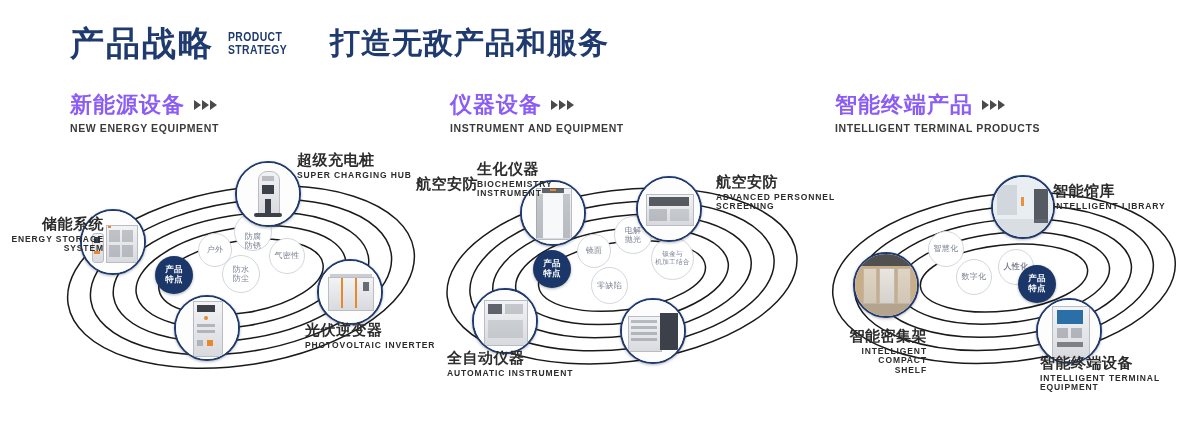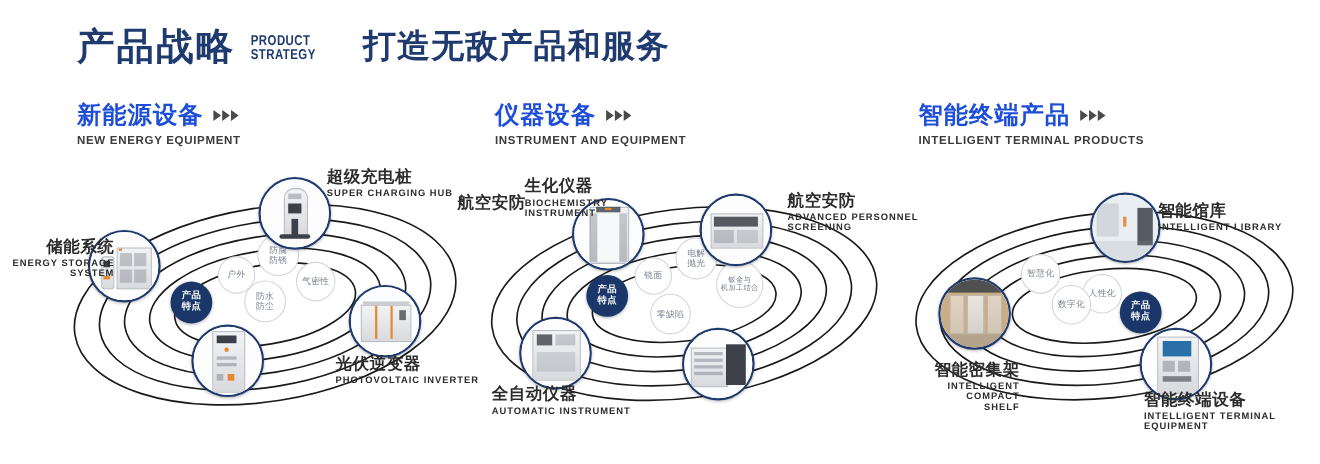--- a/index.html
+++ b/index.html
@@ -26,21 +26,21 @@
   }
   .hdr-sub{
     position:absolute;left:330px;top:28px;
     font-size:30px;font-weight:bold;color:#1e3a6e;letter-spacing:1px;
     font-family:"DejaVu Sans",sans-serif;line-height:1;
   }
 
   
   .sect{position:absolute;}
   .sect-row{display:flex;align-items:center;gap:9px;}
-  .sect-cn{font-size:22px;font-weight:bold;color:#1d4ed8;letter-spacing:1px;
+  .sect-cn{font-size:22px;font-weight:bold;color:#8b5cf6;letter-spacing:1px;
     font-family:Liberation Sans, sans-serif;line-height:1;}
   .chev{display:flex;gap:1px;align-items:center;}
   .chev i{
     display:block;width:0;height:0;
     border-top:5px solid transparent;border-bottom:5px solid transparent;
     border-left:7px solid #4a4a4a;
   }
   .sect-en{font-size:10.5px;font-weight:bold;color:#3b3b3b;letter-spacing:.6px;margin-top:6px;}
 
   
@@ -141,21 +141,21 @@
       </g>
     </svg>
 
     <div class="kw dark" style="left:110px;top:101px;width:38px;height:38px;">
       <span style="white-space:pre-line">产品
 特点</span>
     </div>
     <div class="kw" style="left:153px;top:78px;width:32px;height:32px;">
       <span style="white-space:pre-line">户外</span>
     </div>
-    <div class="kw" style="left:189px;top:58px;width:36px;height:36px;">
+    <div class="kw" style="left:189px;top:58px;width:36px;height:36px;align-items:flex-end;">
       <span style="white-space:pre-line">防腐
 防锈</span>
     </div>
     <div class="kw" style="left:177px;top:100px;width:36px;height:36px;">
       <span style="white-space:pre-line">防水
 防尘</span>
     </div>
     <div class="kw" style="left:224px;top:83px;width:34px;height:34px;">
       <span style="white-space:pre-line">气密性</span>
     </div>
@@ -327,21 +327,21 @@
         <ellipse cx="186" cy="118" rx="150" ry="71" transform="rotate(-6 186 118)"></ellipse>
         <ellipse cx="186" cy="118" rx="128" ry="58" transform="rotate(-6 186 118)"></ellipse>
         <ellipse cx="186" cy="118" rx="106" ry="45" transform="rotate(-6 186 118)"></ellipse>
         <ellipse cx="186" cy="118" rx="84" ry="33" transform="rotate(-6 186 118)"></ellipse>
       </g>
     </svg>
 
     <div class="kw" style="left:110px;top:71px;width:34px;height:34px;">
       <span style="white-space:pre-line">智慧化</span>
     </div>
-    <div class="kw" style="left:166px;top:89px;width:34px;height:34px;">
+    <div class="kw" style="left:180px;top:89px;width:34px;height:34px;font-weight:bold;">
       <span style="white-space:pre-line">人性化</span>
     </div>
     <div class="kw" style="left:138px;top:99px;width:34px;height:34px;">
       <span style="white-space:pre-line">数字化</span>
     </div>
     <div class="kw dark" style="left:200px;top:105px;width:38px;height:38px;">
       <span style="white-space:pre-line">产品
 特点</span>
     </div>
 

